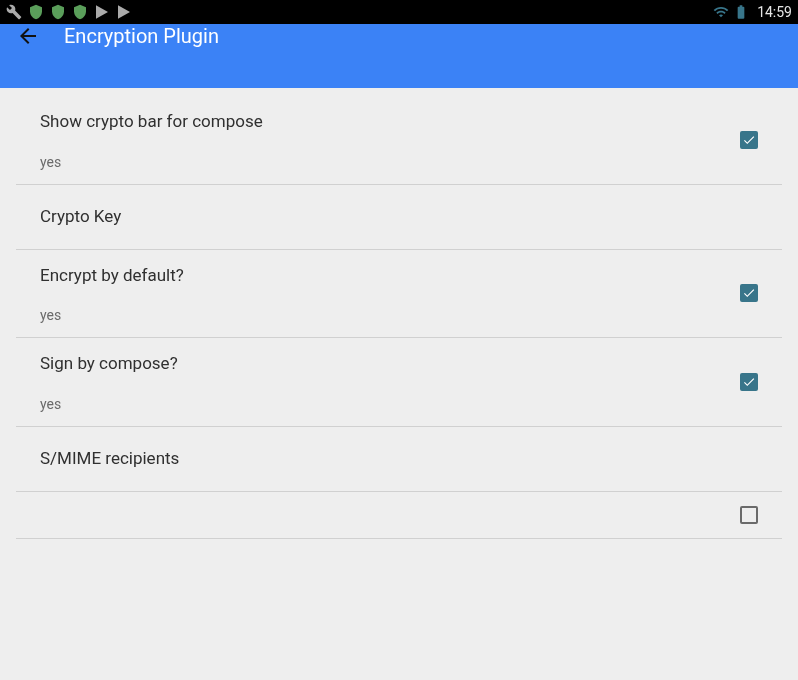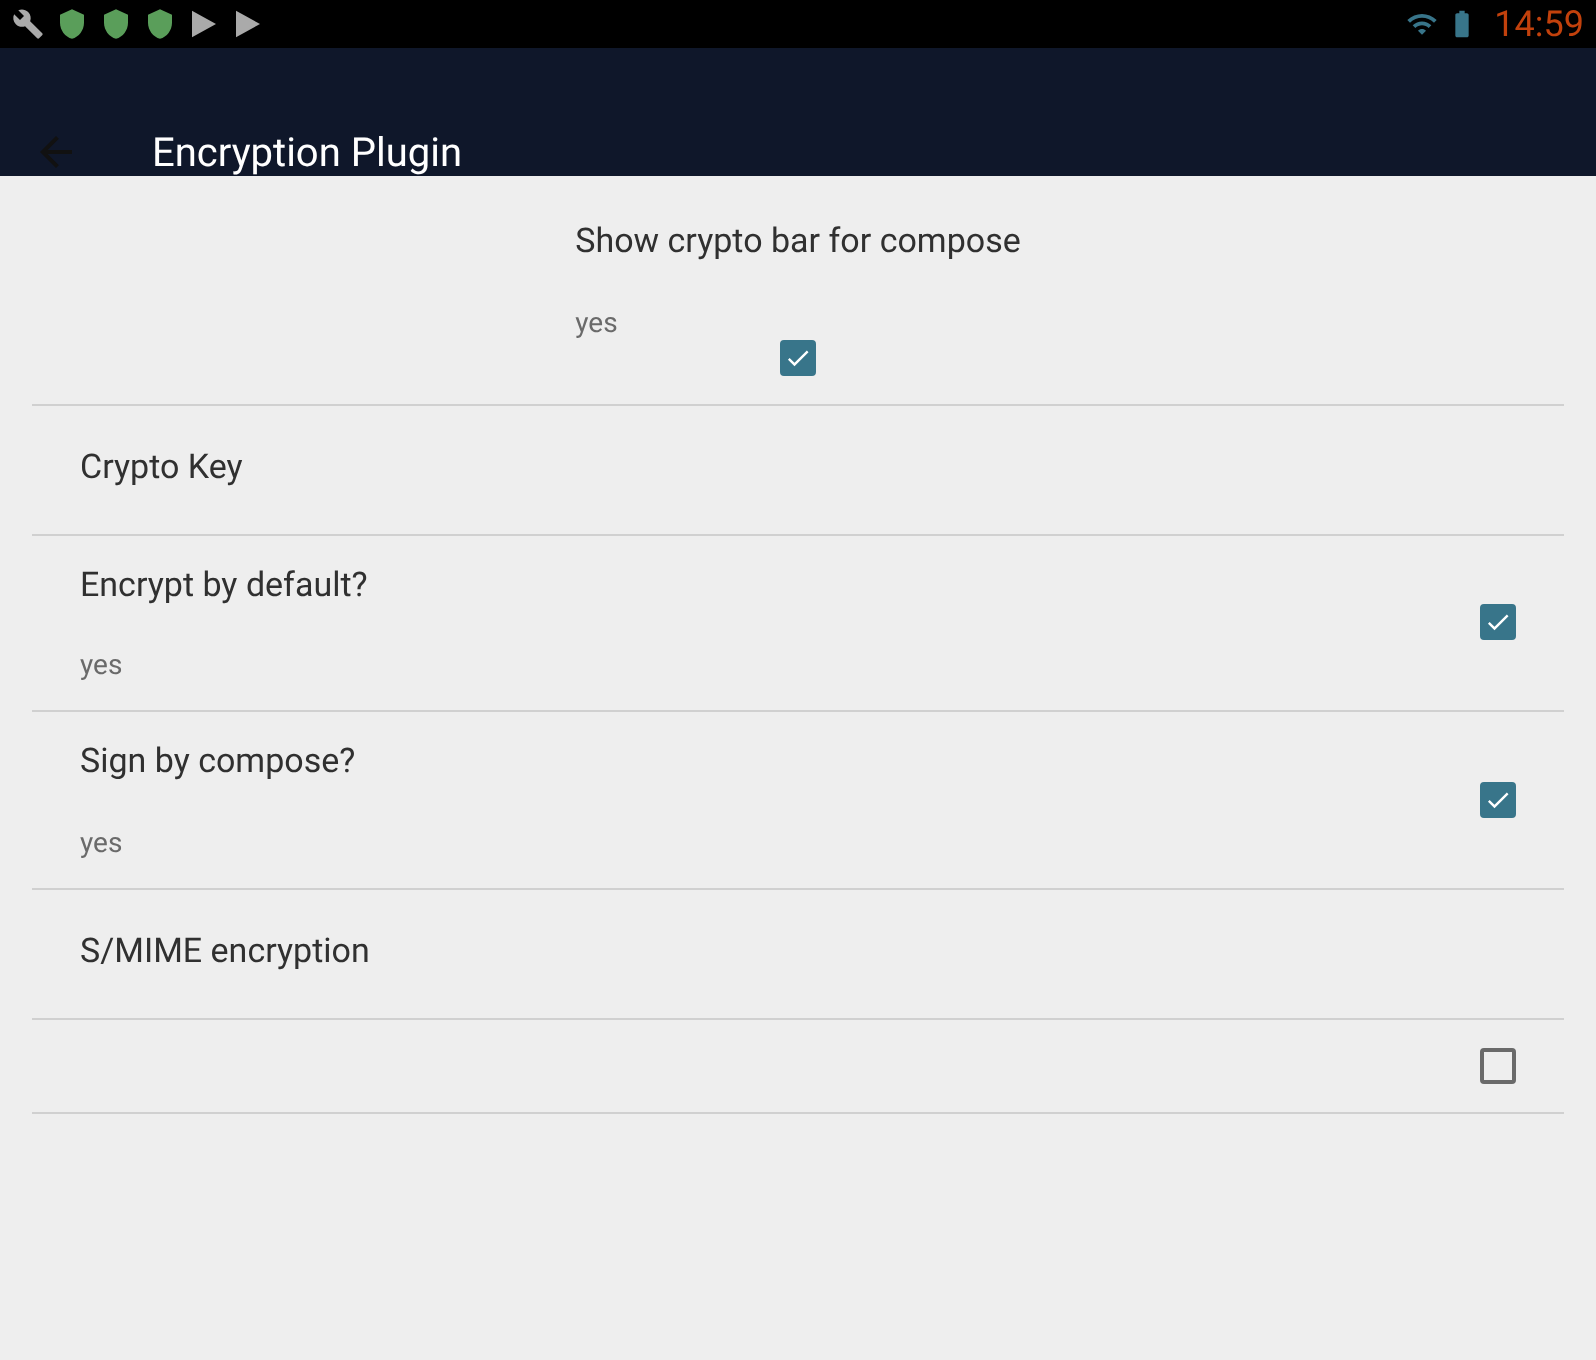--- a/index.html
+++ b/index.html
@@ -31,31 +31,31 @@
       gap: 4px;
     }
     .status-icon {
       width: 16px;
       height: 16px;
       display: flex;
       align-items: center;
       justify-content: center;
     }
     .status-time {
-      color: #c2410c;
-      font-size: 18px;
+      color: #e5e5e5;
+      font-size: 14px;
       margin-left: 4px;
     }
     .app-bar {
       height: 64px;
-      background: #0f172a;
-      display: flex;
-      align-items: flex-end;
+      background: #3b82f6;
+      display: flex;
+      align-items: flex-start;
       padding: 0 16px;
-      gap: 36px;
+      gap: 24px;
     }
     .back-button {
       cursor: pointer;
       display: flex;
       align-items: center;
       justify-content: center;
     }
     .app-title {
       color: #ffffff;
       font-size: 20px;
@@ -67,21 +67,20 @@
     .setting-row {
       display: flex;
       align-items: center;
       padding: 14px 24px 14px 24px;
       border-bottom: 1px solid #d0d0d0;
       margin: 0 16px;
       cursor: pointer;
     }
     .setting-row:first-child {
       padding-top: 22px;
-      flex-direction: column;
     }
     .setting-text {
       flex: 1;
     }
     .setting-title {
       color: #303030;
       font-size: 17px;
       font-weight: 400;
       line-height: 1.4;
     }
@@ -213,21 +212,21 @@
     </div>
     <div class="checkbox">
       <svg viewBox="0 0 24 24" fill="#ffffff">
           <path d="M9 16.17L4.83 12l-1.42 1.41L9 19 21 7l-1.41-1.41z"></path>
         </svg>
     </div>
   </div>
 
   <div class="setting-row no-sub">
     <div class="setting-text">
-      <div class="setting-title">S/MIME encryption</div>
+      <div class="setting-title">S/MIME recipients</div>
     </div>
   </div>
 
   <div class="setting-row">
     <div class="setting-text">
     </div>
     <div class="checkbox unchecked"></div>
   </div>
 
 </div>

